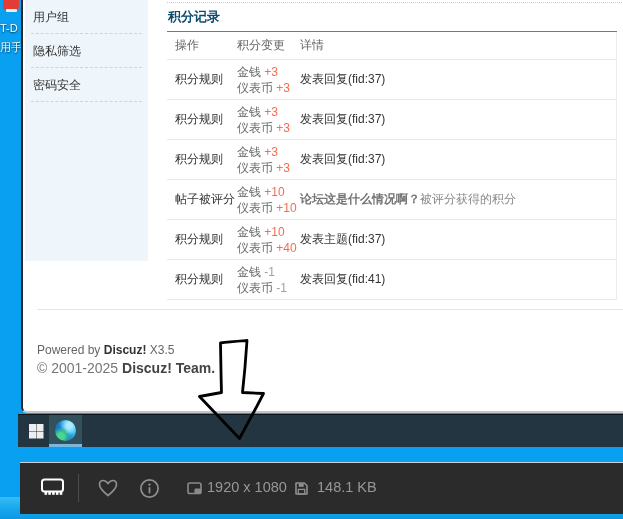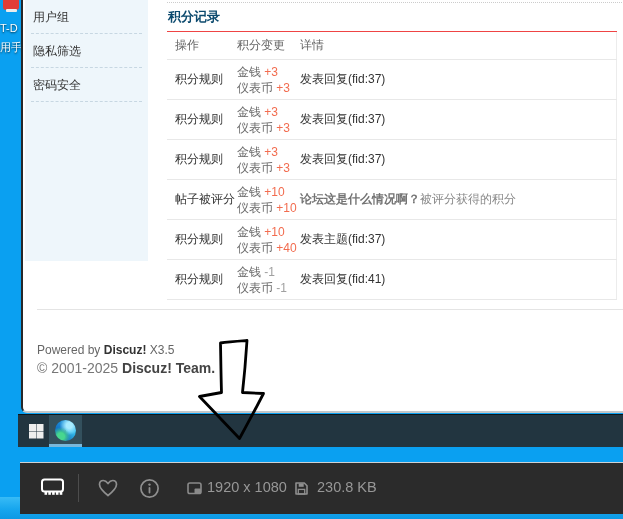--- a/index.html
+++ b/index.html
@@ -207,21 +207,21 @@
   <svg class="tb tb-image" width="16" height="14" viewBox="0 0 16 14">
     <rect x="1" y="1" width="13" height="10.5" rx="1.8" fill="none" stroke="#8a8a8a" stroke-width="1.6"></rect>
     <rect x="7.5" y="6.5" width="6.5" height="5" rx="1" fill="#8a8a8a"></rect>
   </svg>
   <div class="tb-text tb-dims">1920 x 1080</div>
   <svg class="tb tb-floppy" width="15" height="15" viewBox="0 0 15 15">
     <path d="M2 2 H10.3 L13 4.7 V13 H2 Z" fill="none" stroke="#8f8f8f" stroke-width="1.6" stroke-linejoin="round"></path>
     <rect x="4.7" y="2.4" width="5" height="3.4" fill="#8f8f8f"></rect>
     <rect x="4.3" y="8.4" width="6.4" height="4.6" fill="none" stroke="#8f8f8f" stroke-width="1.3"></rect>
   </svg>
-  <div class="tb-text tb-size">230.8 KB</div>
+  <div class="tb-text tb-size">148.1 KB</div>
 </div>
 
 <svg class="arrow-annotation" width="623" height="519" viewBox="0 0 623 519">
   <path d="M220.5,343
            C228,341.8 240,341 247,340.5
            C246.3,349 245.6,358 245,367
            C244.2,376 243.2,385 242.5,392.5
            L263.5,393.5
            C256,408 247.5,424 239.5,438.5
            C226,424.5 212.5,410 199.5,396.5

